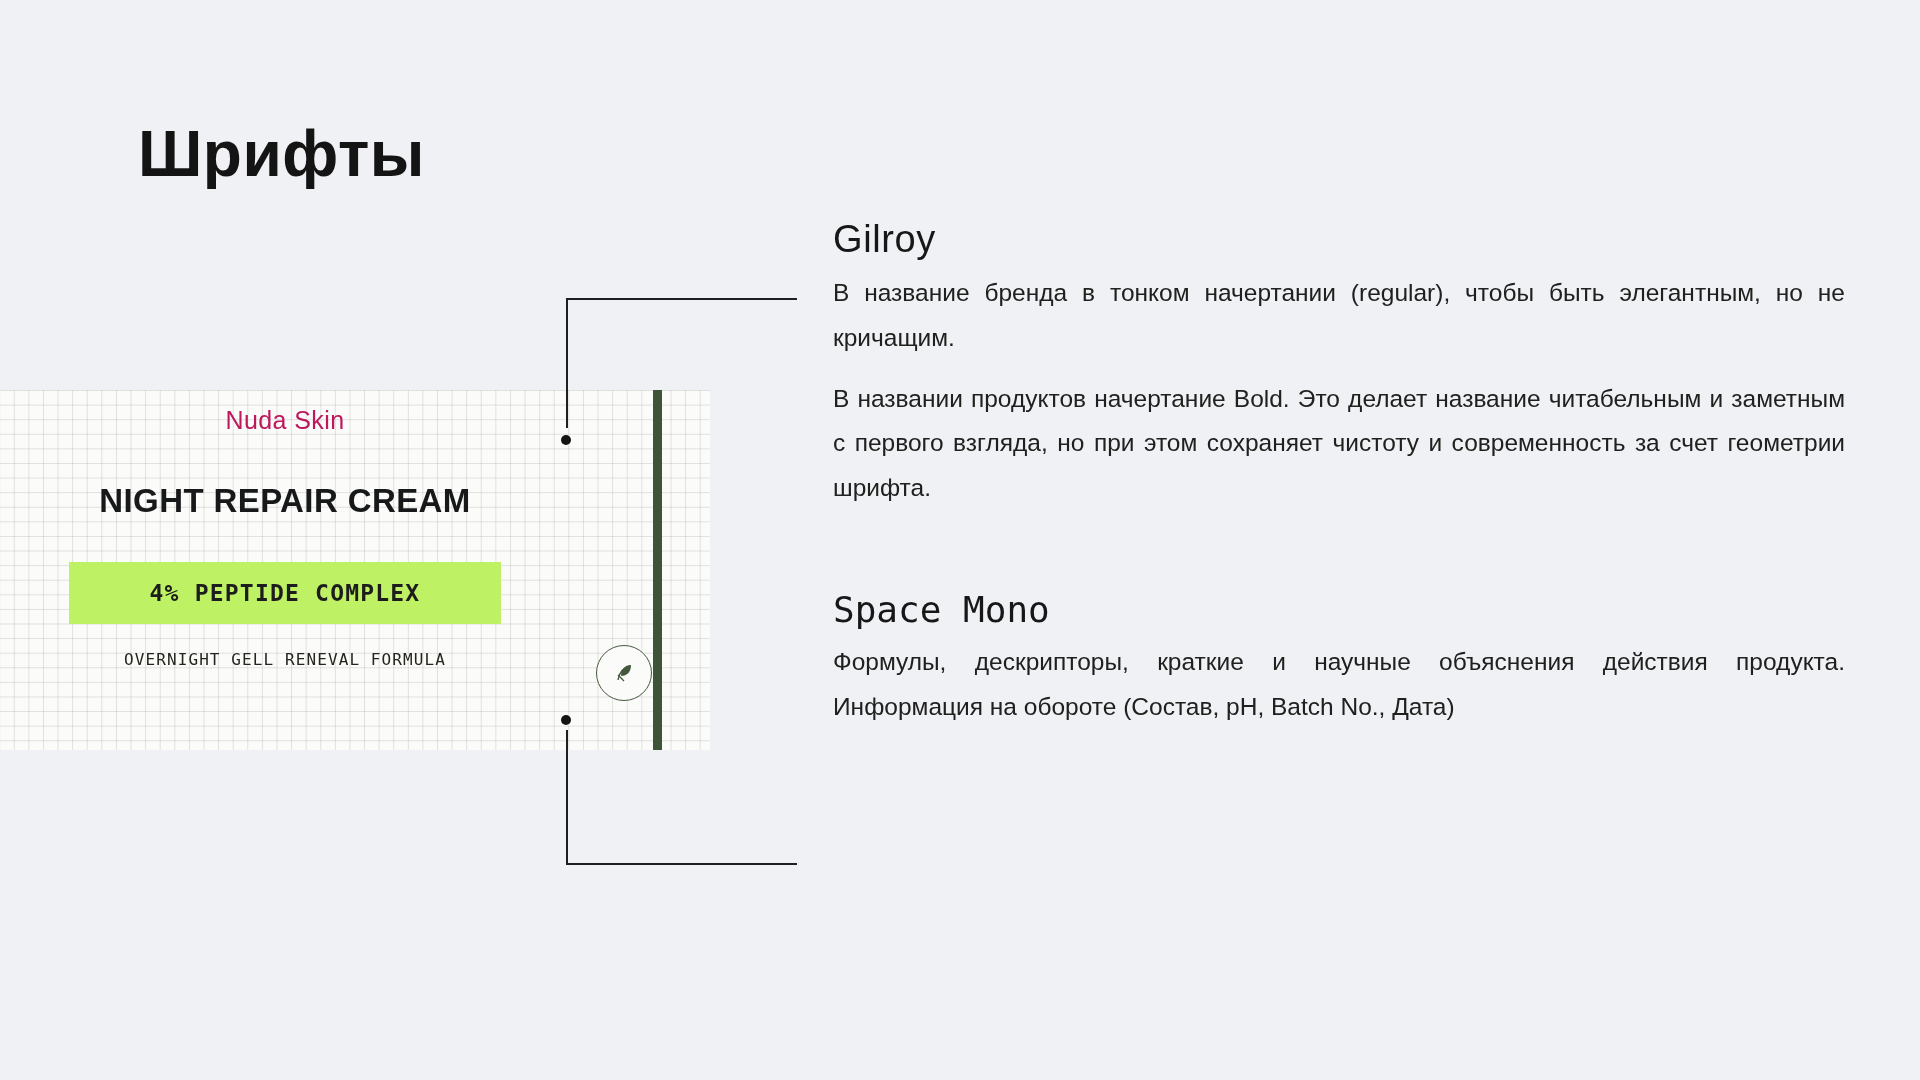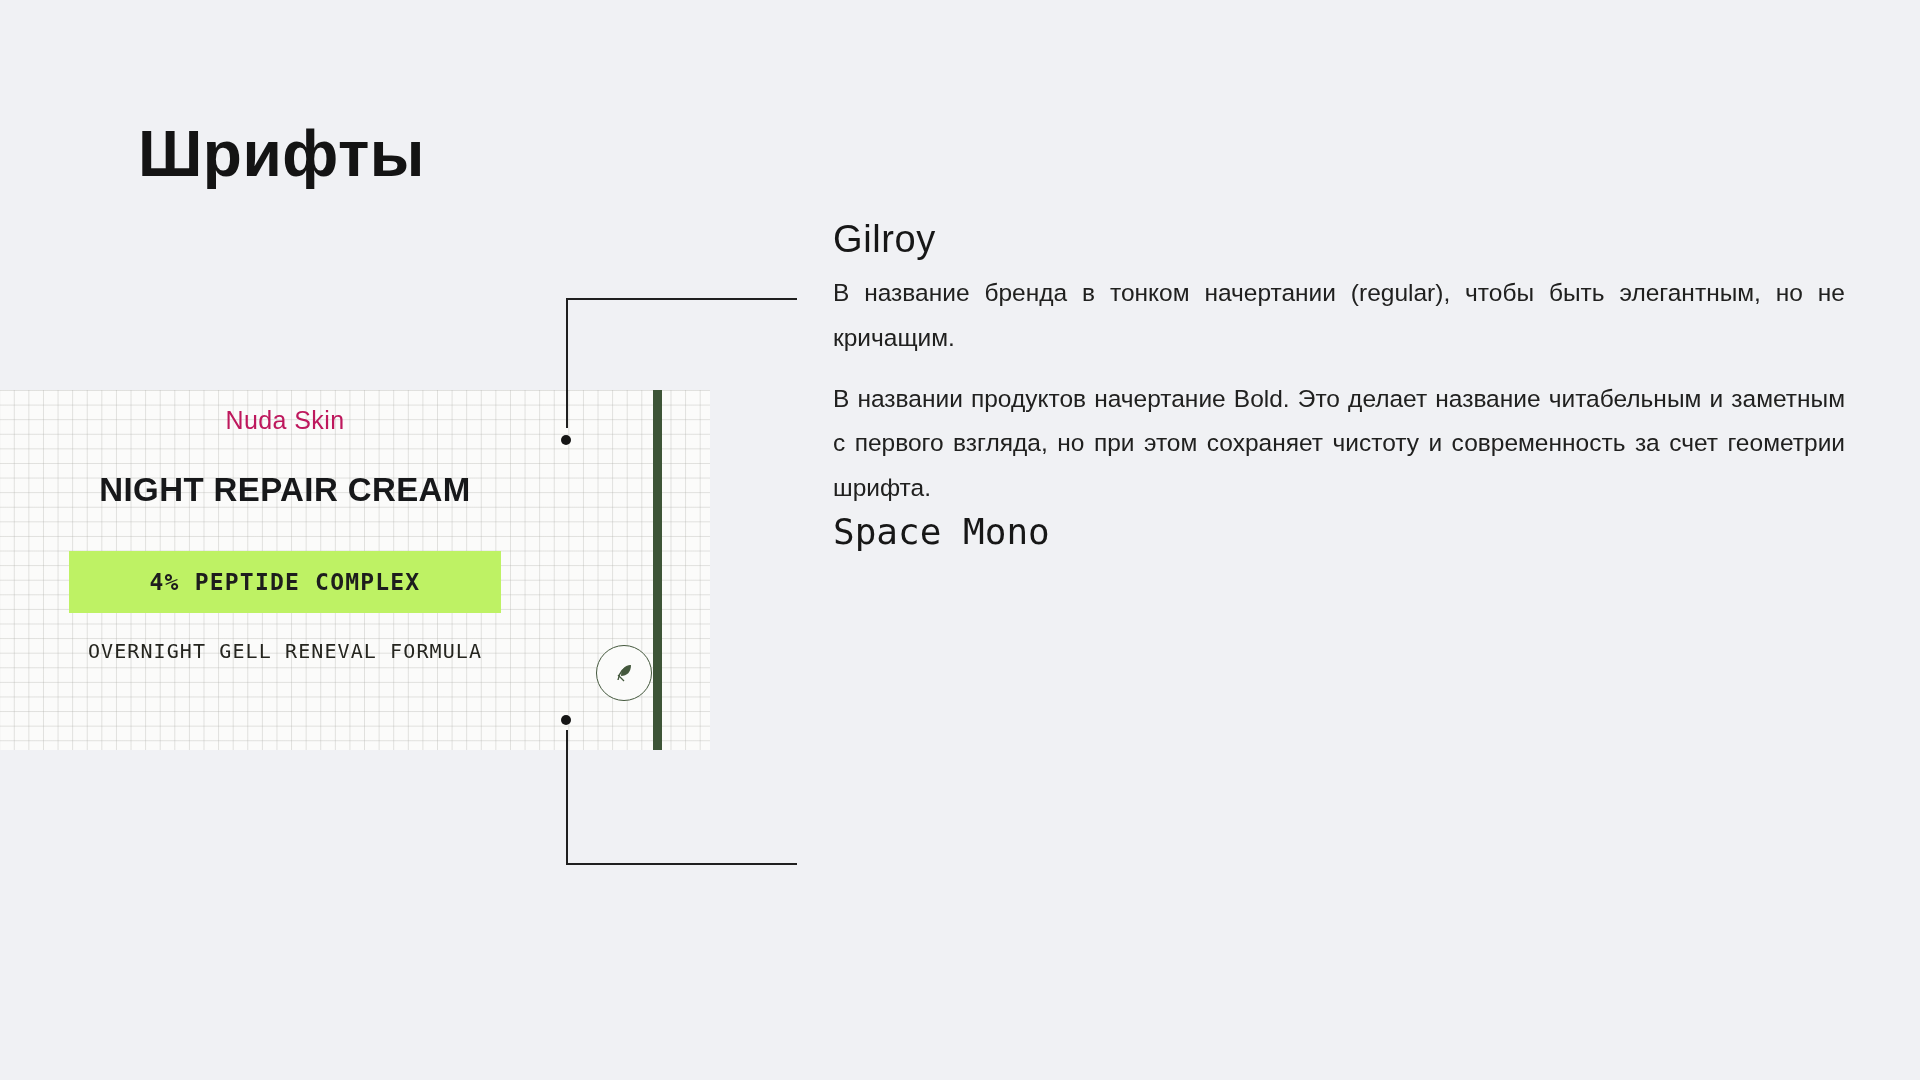--- a/index.html
+++ b/index.html
@@ -66,21 +66,21 @@
   }
   .brand-name {
     margin-top: 16px;
     font-family: "Liberation Sans", sans-serif;
     font-size: 25px;
     font-weight: normal;
     color: #be185d;
     letter-spacing: 0.4px;
   }
   .product-name {
-    margin-top: 36px;
+    margin-top: 47px;
     font-family: "Liberation Sans", sans-serif;
     font-weight: bold;
     font-size: 33px;
     letter-spacing: 0.4px;
     color: #17181a;
   }
   .peptide-band {
     margin: 42px auto 0 auto;
     width: 432px;
     height: 62px;
@@ -92,21 +92,21 @@
   .peptide-band span {
     font-family: "DejaVu Sans Mono", monospace;
     font-weight: bold;
     font-size: 23px;
     letter-spacing: 1.2px;
     color: #1d1d1d;
   }
   .formula-line {
     margin-top: 26px;
     font-family: "DejaVu Sans Mono", monospace;
-    font-size: 20px;
+    font-size: 16px;
     letter-spacing: 1.1px;
     color: #25251f;
   }
   .seal {
     position: absolute;
     left: 596px;
     top: 645px;
     width: 56px;
     height: 56px;
     border-radius: 50%;
@@ -141,21 +141,21 @@
     background: #141414;
   }
 
   
   .text-col {
     position: absolute;
     left: 833px;
     top: 218px;
     width: 1020px;
   }
-  .font-block + .font-block { }
+  .font-block + .font-block { margin-top: 78px; }
   .font-heading {
     font-family: "Liberation Sans", sans-serif;
     font-weight: normal;
     font-size: 38px;
     letter-spacing: 0.6px;
     color: #171717;
     margin: 0 0 10px 0;
   }
   .font-heading.mono {
     font-family: "DejaVu Sans Mono", monospace;
@@ -214,15 +214,16 @@
 <div class="text-col">
 
   <div class="font-block">
     <h2 class="font-heading">Gilroy</h2>
     <p class="font-body">В название бренда в тонком начертании (regular), чтобы быть элегантным, но не кричащим.</p>
     <p class="font-body second">В названии продуктов начертание Bold. Это делает название читабельным и заметным с первого взгляда, но при этом сохраняет чистоту и современность за счет геометрии шрифта.</p>
   </div>
 
   <div class="font-block">
     <h2 class="font-heading mono">Space Mono</h2>
+    <p class="font-body">Формулы, дескрипторы, краткие и научные объяснения действия продукта. Информация на обороте (Состав, pH, Batch No., Дата)</p>
   </div>
 
 </div>
 
 </body></html>

